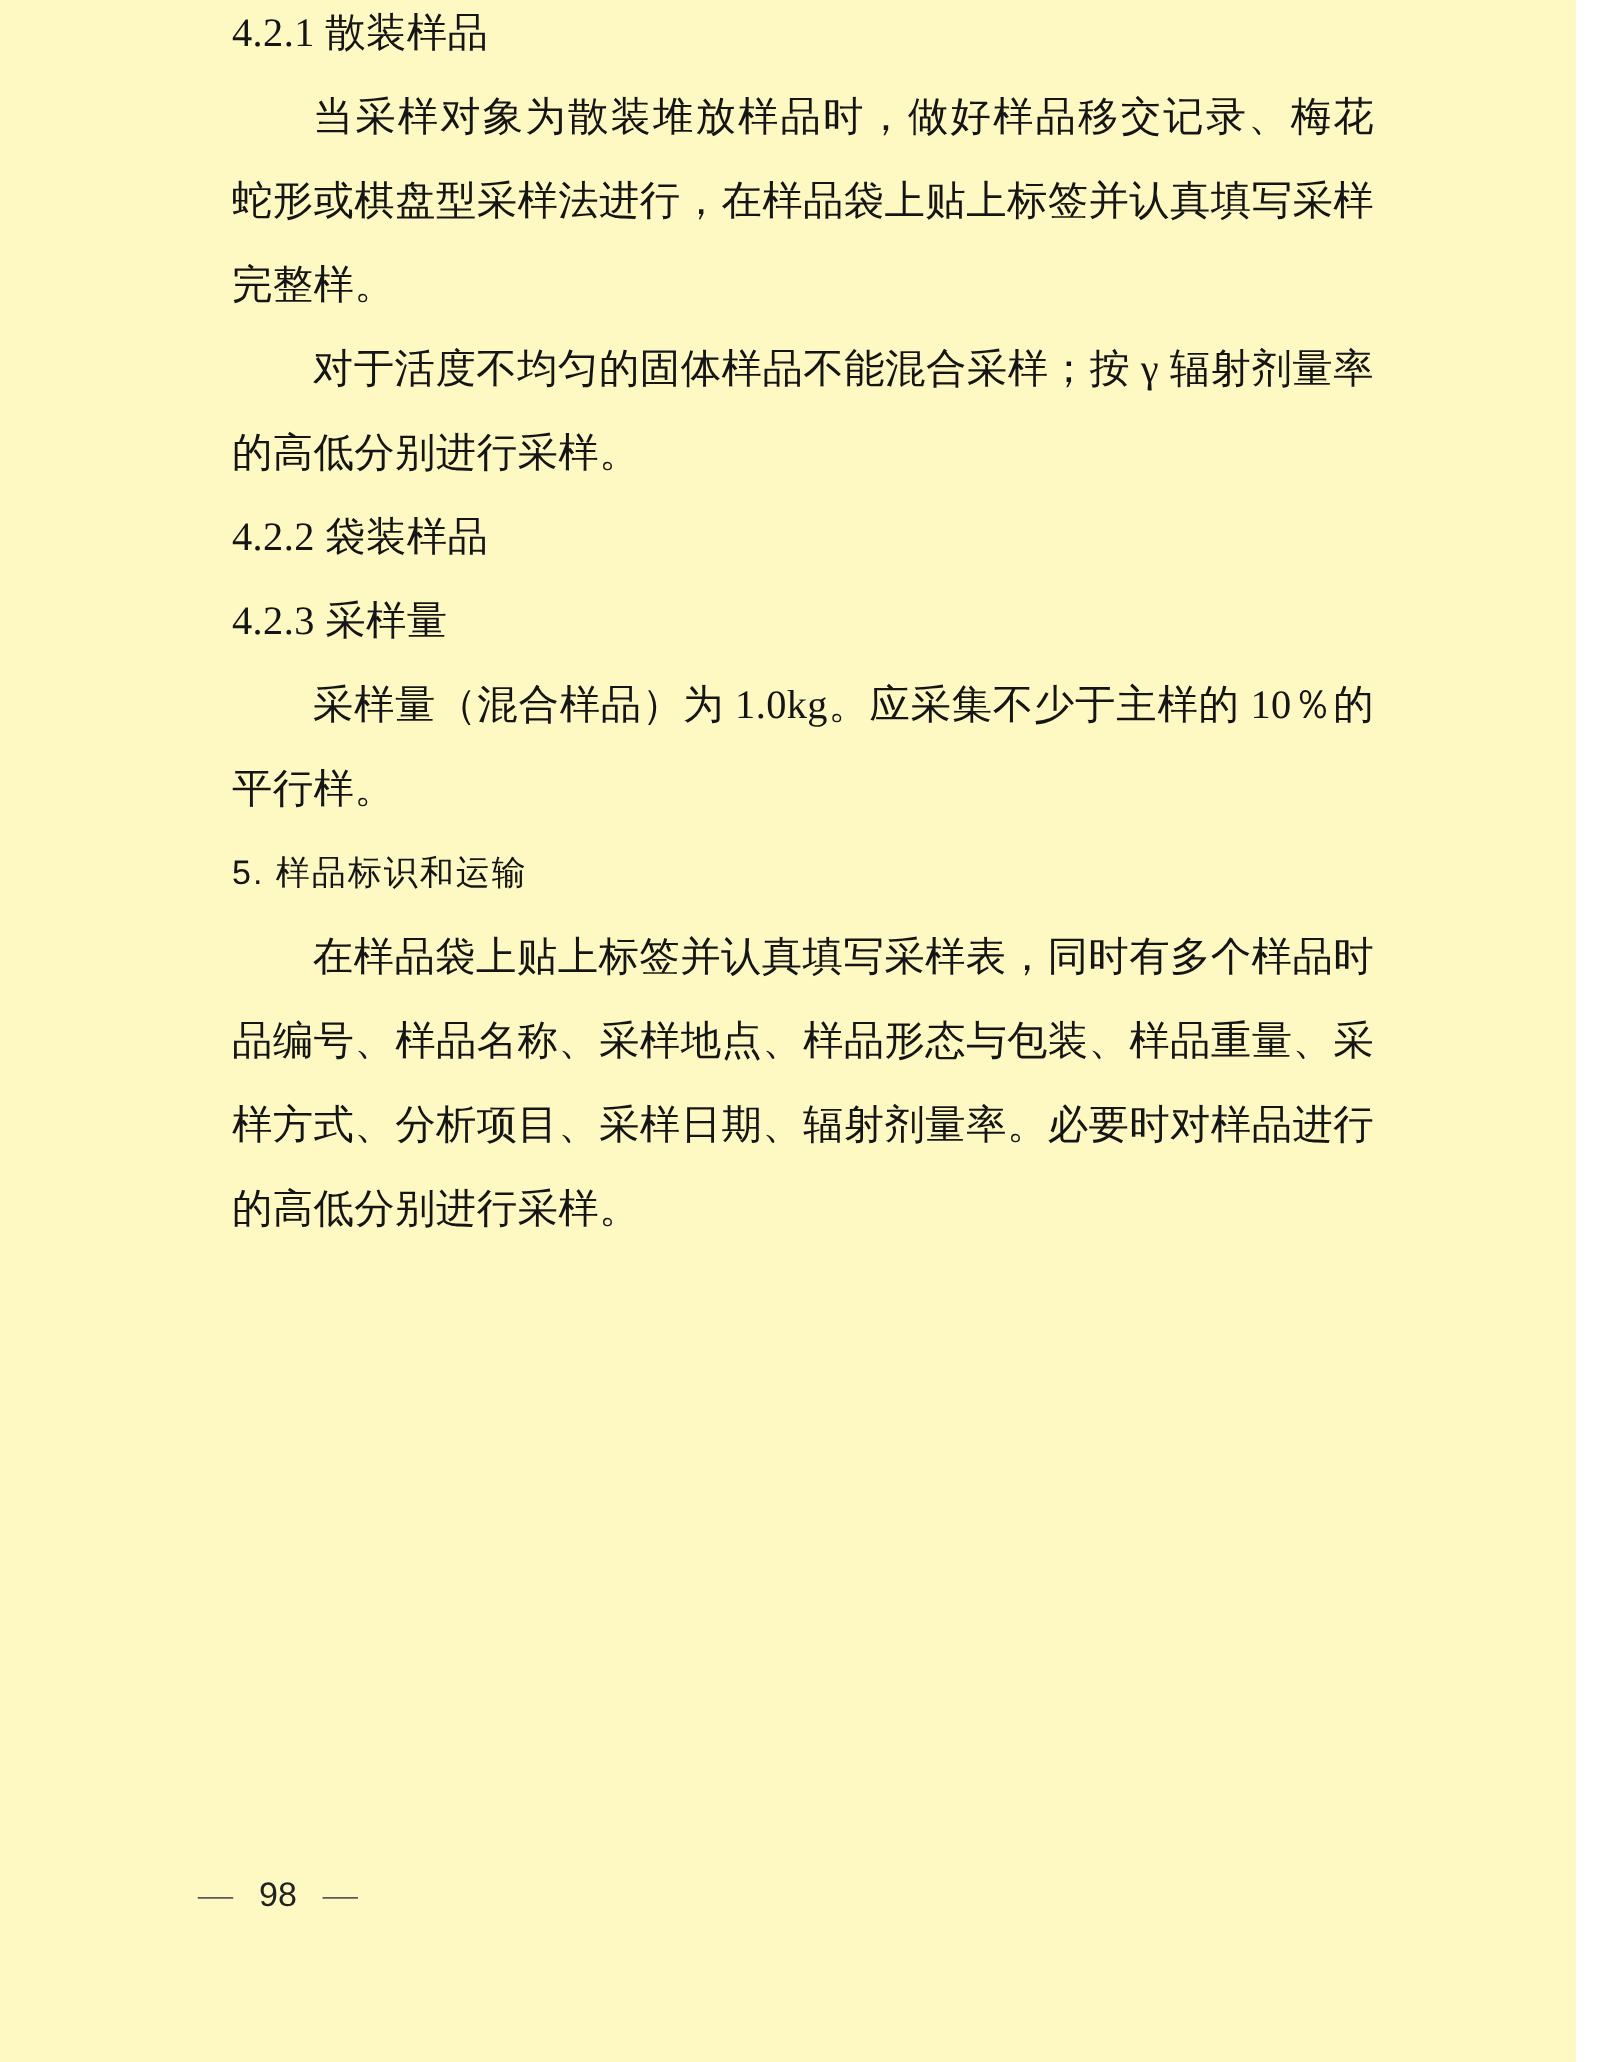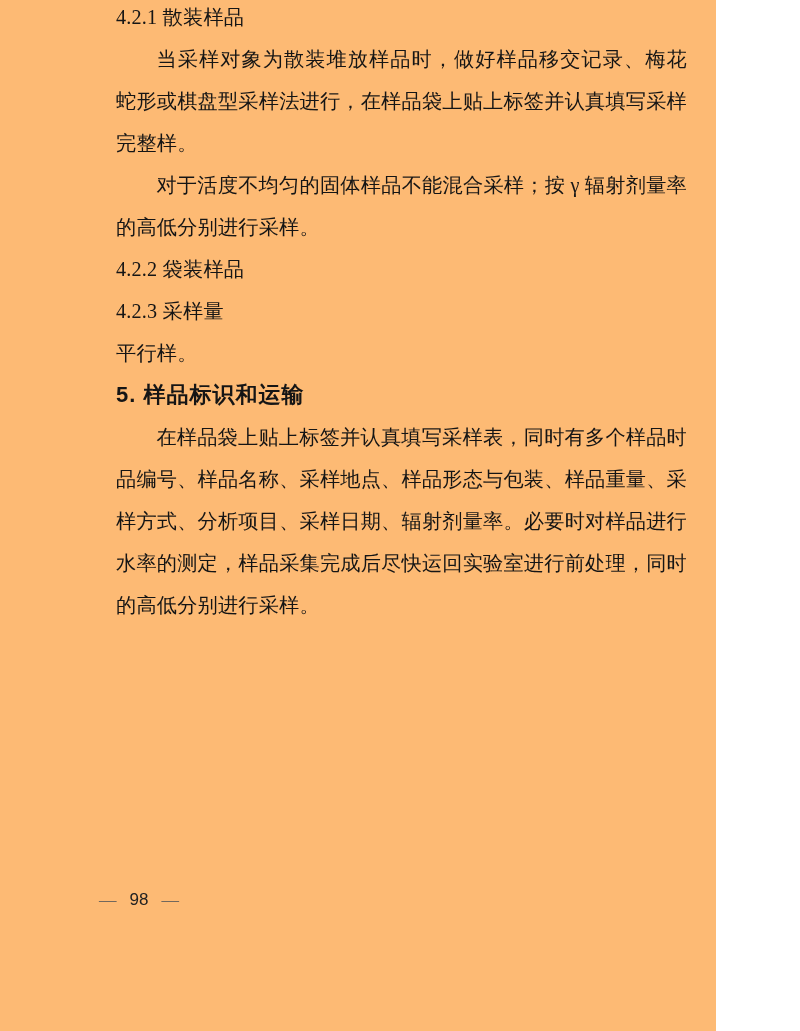--- a/index.html
+++ b/index.html
@@ -2,23 +2,23 @@
 <html lang="zh"><head>
 <meta charset="utf-8">
 <style>
   html, body {
     margin: 0;
     padding: 0;
     background: #ffffff;
   }
   .page {
     position: relative;
-    width: 716px;
+    width: 788px;
     height: 1031px;
-    background: #fdba74;
+    background: #fef9c3;
     overflow: hidden;
     font-family: "Liberation Serif", "DejaVu Serif", serif;
     color: #151515;
   }
   .doc-content {
     position: absolute;
     left: 116px;
     top: -4px;
     width: 571px;
     font-size: 20.2px;
@@ -32,29 +32,29 @@
     height: 42px;
     overflow: hidden;
   }
   .line.last { text-align-last: left; }
   .block.para .line.first { text-indent: 2em; }
   .block.subheading .line,
   .block.mainheading .line {
     text-align-last: left;
   }
   .block.mainheading .line {
-    font-weight: bold;
+    font-weight: normal;
     font-family: "Liberation Sans", "DejaVu Sans", sans-serif;
-    font-size: 22px;
+    font-size: 17px;
     letter-spacing: 1px;
   }
   .page-footer {
     position: absolute;
     left: 99px;
-    top: 886px;
+    top: 934px;
     font-size: 17.5px;
     line-height: 26px;
     color: #2b2b2b;
     white-space: nowrap;
   }
   .page-footer .dash {
     color: #5a5a5a;
     letter-spacing: 0;
   }
   .page-footer .num {
@@ -83,30 +83,30 @@
         <div class="line first">对于活度不均匀的固体样品不能混合采样；按 γ 辐射剂量率</div>
         <div class="line last">的高低分别进行采样。</div>
       </div>
       <div class="block subheading">
         <div class="line first last">4.2.2 袋装样品</div>
       </div>
       <div class="block subheading">
         <div class="line first last">4.2.3 采样量</div>
       </div>
       <div class="block para">
+        <div class="line first">采样量（混合样品）为 1.0kg。应采集不少于主样的 10％的</div>
         <div class="line last">平行样。</div>
       </div>
       <div class="block mainheading">
         <div class="line first last">5. 样品标识和运输</div>
       </div>
       <div class="block para">
         <div class="line first">在样品袋上贴上标签并认真填写采样表，同时有多个样品时</div>
         <div class="line">品编号、样品名称、采样地点、样品形态与包装、样品重量、采</div>
         <div class="line">样方式、分析项目、采样日期、辐射剂量率。必要时对样品进行含</div>
-        <div class="line">水率的测定，样品采集完成后尽快运回实验室进行前处理，同时</div>
         <div class="line last">的高低分别进行采样。</div>
       </div>
     </div>
 
   <div class="page-footer">
     <span class="dash">—</span><span class="num">98</span><span class="dash">—</span>
   </div>
 
 </div>
 

